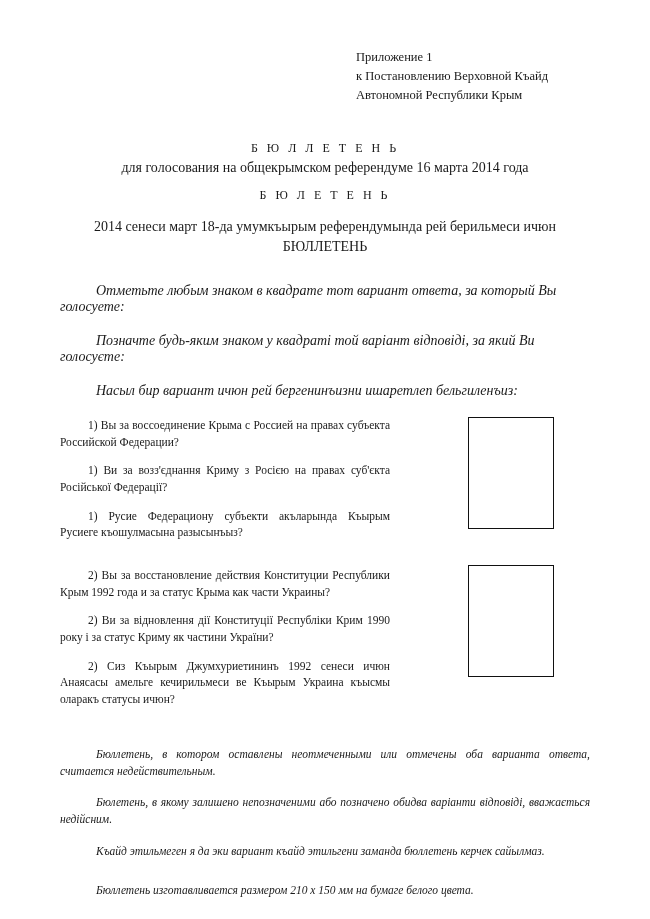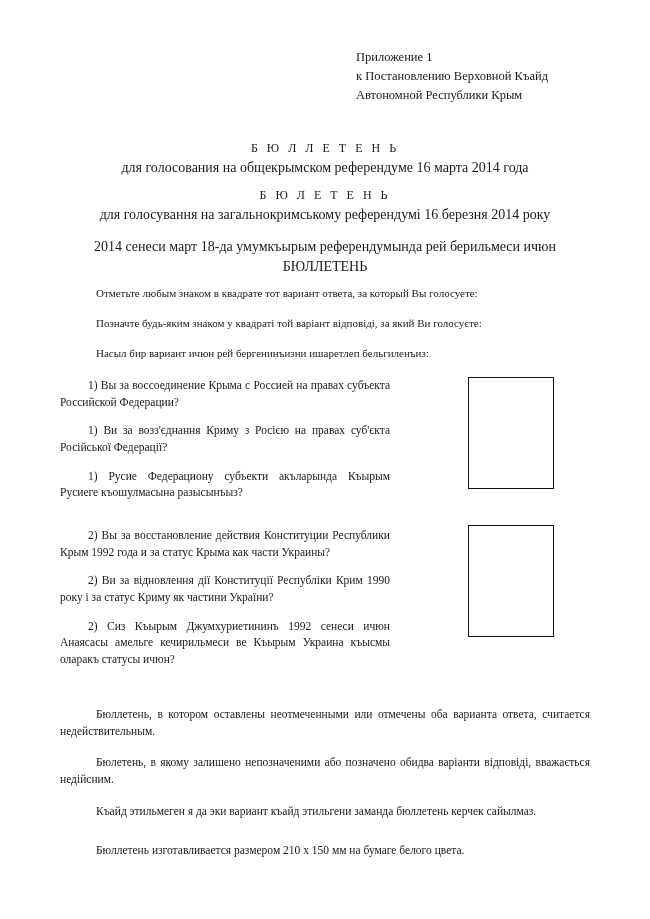--- a/index.html
+++ b/index.html
@@ -39,22 +39,23 @@
     font-size: 12px;
   }
   .sub-title {
     font-size: 14px;
     margin-top: 4px;
   }
   .gap-sm { margin-top: 12px; }
   .gap-md { margin-top: 16px; }
 
   .instructions {
-    margin-top: 12px;
-    font-size: 11px;
+    margin-top: 28px;
+    font-size: 14px;
+    font-style: italic;
   }
   .instructions p {
     margin: 0 0 18px 0;
     text-indent: 36px;
   }
 
   .questions {
     position: relative;
   }
   .q-block {
@@ -82,20 +83,21 @@
 
   .closing {
     margin-top: 38px;
     font-size: 11.5px;
     line-height: 1.5;
   }
   .closing p {
     margin: 0 0 14px 0;
     text-indent: 36px;
     text-align: justify;
+    font-style: italic;
   }
   .closing p.last {
     margin-top: 22px;
   }
 </style>
 </head>
 <body>
 
 <div class="page">
 
@@ -103,21 +105,20 @@
     <div>Приложение 1</div>
     <div>к Постановлению Верховной Къайд</div>
     <div>Автономной Республики Крым</div>
   </div>
 
   <div class="title-group">
     <div class="spaced-title">Б Ю Л Л Е Т Е Н Ь</div>
     <div class="sub-title">для голосования на общекрымском референдуме 16 марта 2014 года</div>
 
     <div class="spaced-title gap-sm">Б Ю Л Е Т Е Н Ь</div>
-    <div class="sub-title">для голосування на загальнокримському референдумі 16 березня 2014 року</div>
 
     <div class="sub-title gap-md">2014 сенеси март 18-да умумкъырым референдумында рей берильмеси ичюн</div>
     <div class="sub-title">БЮЛЛЕТЕНЬ</div>
   </div>
 
   <div class="instructions">
     <p>Отметьте любым знаком в квадрате тот вариант ответа, за который Вы голосуете:</p>
     <p>Позначте будь-яким знаком у квадраті той варіант відповіді, за який Ви голосуєте:</p>
     <p>Насыл бир вариант ичюн рей бергенинъизни ишаретлеп бельгиленъиз:</p>
   </div>

